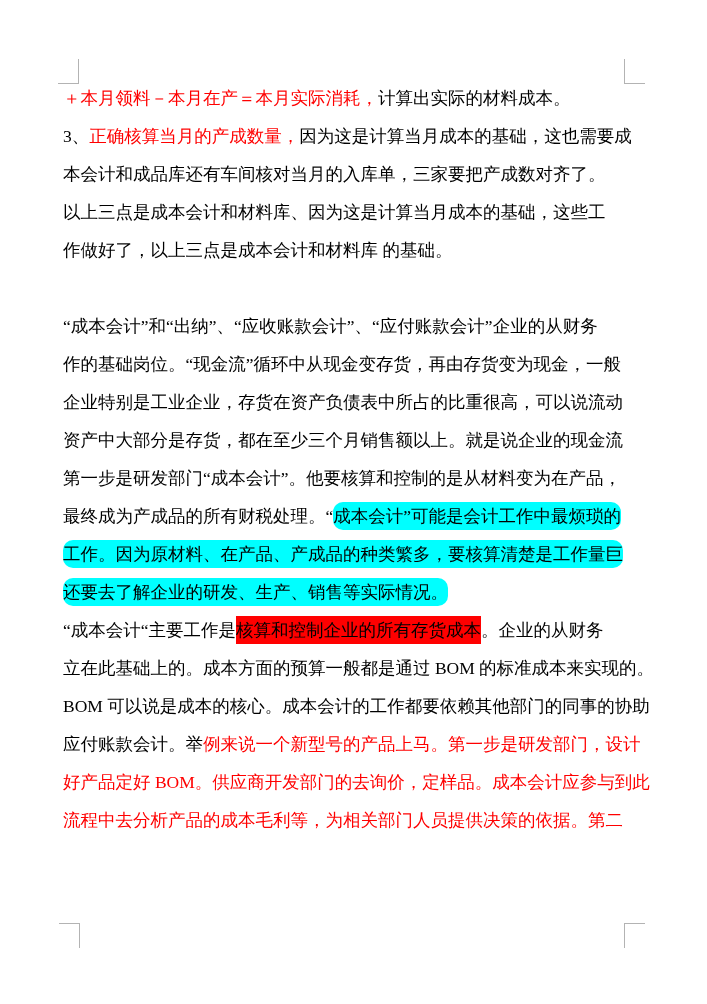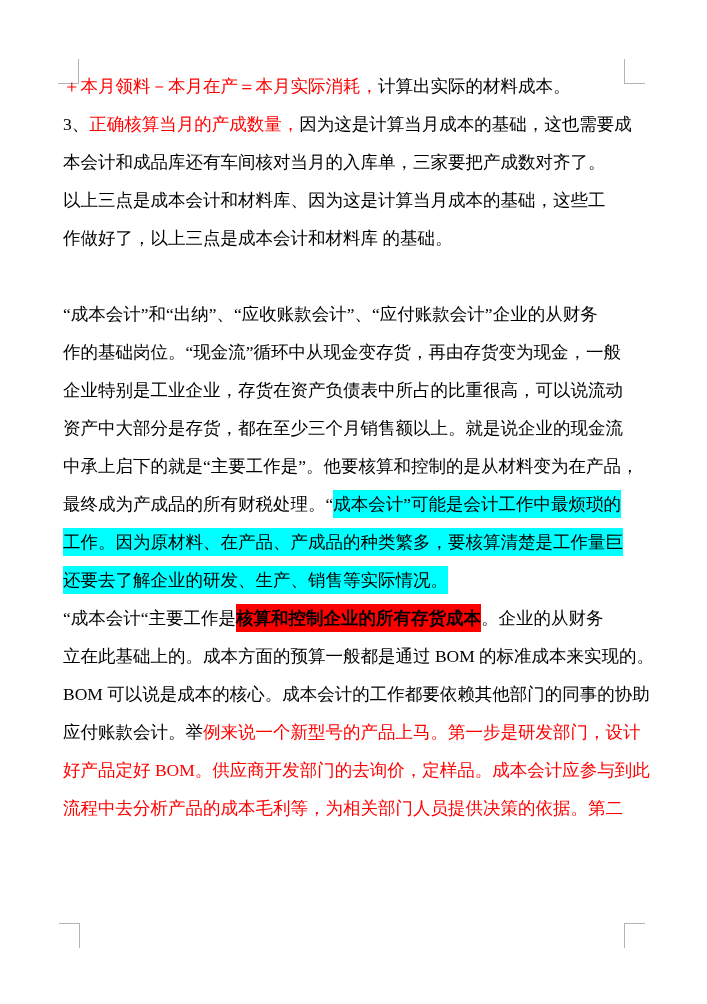--- a/index.html
+++ b/index.html
@@ -22,55 +22,55 @@
     height: 24px;
   }
   .crop.tl { left: 58px; top: 59px;  border-right: 1px solid var(--crop-color); border-bottom: 1px solid var(--crop-color); }
   .crop.tr { left: 624px; top: 59px; border-left: 1px solid var(--crop-color); border-bottom: 1px solid var(--crop-color); }
   .crop.bl { left: 59px; top: 923px; border-right: 1px solid var(--crop-color); border-top: 1px solid var(--crop-color); }
   .crop.br { left: 624px; top: 923px; border-left: 1px solid var(--crop-color); border-top: 1px solid var(--crop-color); }
 
   .doc-body {
     position: absolute;
     left: 63px;
-    top: 67px;
+    top: 79px;
     width: 565px;
     font-size: 17.5px;
     color: var(--text-color, #000000);
   }
   .line {
     height: 38px;
     line-height: 38px;
     white-space: nowrap;
   }
   .run { padding: 4px 0; }
   .run.red     { color: var(--red-text); }
-  .run.cyan-bg { background: var(--cyan-hl); color: var(--text-color); }
-  .run.red-bg  { background: var(--red-hl); color: var(--text-color); font-weight: bold; }
+  .run.cyan-bg { background: var(--cyan-hl); color: var(--text-color); border-radius: 10px; }
+  .run.red-bg  { background: var(--red-hl); color: var(--text-color); }
 </style>
 </head>
 <body>
 
 <div class="page">
   <div class="crop tl"></div>
   <div class="crop tr"></div>
   <div class="crop bl"></div>
   <div class="crop br"></div>
   <div class="doc-body">
       <div class="line"><span class="run red">＋本月领料－本月在产＝本月实际消耗，</span><span class="run plain">计算出实际的材料成本。</span></div>
       <div class="line"><span class="run plain">3、</span><span class="run red">正确核算当月的产成数量，</span><span class="run plain">因为这是计算当月成本的基础，这也需要成</span></div>
       <div class="line"><span class="run plain">本会计和成品库还有车间核对当月的入库单，三家要把产成数对齐了。</span></div>
       <div class="line"><span class="run plain">以上三点是成本会计和材料库、因为这是计算当月成本的基础，这些工</span></div>
       <div class="line"><span class="run plain">作做好了，以上三点是成本会计和材料库 的基础。</span></div>
       <div class="line">&nbsp;</div>
       <div class="line"><span class="run plain">“成本会计”和“出纳”、“应收账款会计”、“应付账款会计”企业的从财务</span></div>
       <div class="line"><span class="run plain">作的基础岗位。“现金流”循环中从现金变存货，再由存货变为现金，一般</span></div>
       <div class="line"><span class="run plain">企业特别是工业企业，存货在资产负债表中所占的比重很高，可以说流动</span></div>
       <div class="line"><span class="run plain">资产中大部分是存货，都在至少三个月销售额以上。就是说企业的现金流</span></div>
-      <div class="line"><span class="run plain">中承上启下的就是“主要工作是”。他要核算和控制的是从材料变为在产品，</span></div>
+      <div class="line"><span class="run plain">第一步是研发部门“成本会计”。他要核算和控制的是从材料变为在产品，</span></div>
       <div class="line"><span class="run plain">最终成为产成品的所有财税处理。“</span><span class="run cyan-bg">成本会计”可能是会计工作中最烦琐的</span></div>
       <div class="line"><span class="run cyan-bg">工作。因为原材料、在产品、产成品的种类繁多，要核算清楚是工作量巨</span></div>
       <div class="line"><span class="run cyan-bg">还要去了解企业的研发、生产、销售等实际情况。</span></div>
       <div class="line"><span class="run plain">“成本会计“主要工作是</span><span class="run red-bg">核算和控制企业的所有存货成本</span><span class="run plain">。企业的从财务</span></div>
       <div class="line"><span class="run plain">立在此基础上的。成本方面的预算一般都是通过 BOM 的标准成本来实现的。</span></div>
       <div class="line"><span class="run plain">BOM 可以说是成本的核心。成本会计的工作都要依赖其他部门的同事的协助</span></div>
       <div class="line"><span class="run plain">应付账款会计。举</span><span class="run red">例来说一个新型号的产品上马。第一步是研发部门，设计</span></div>
       <div class="line"><span class="run red">好产品定好 BOM。供应商开发部门的去询价，定样品。成本会计应参与到此</span></div>
       <div class="line"><span class="run red">流程中去分析产品的成本毛利等，为相关部门人员提供决策的依据。第二</span></div>
     </div>

